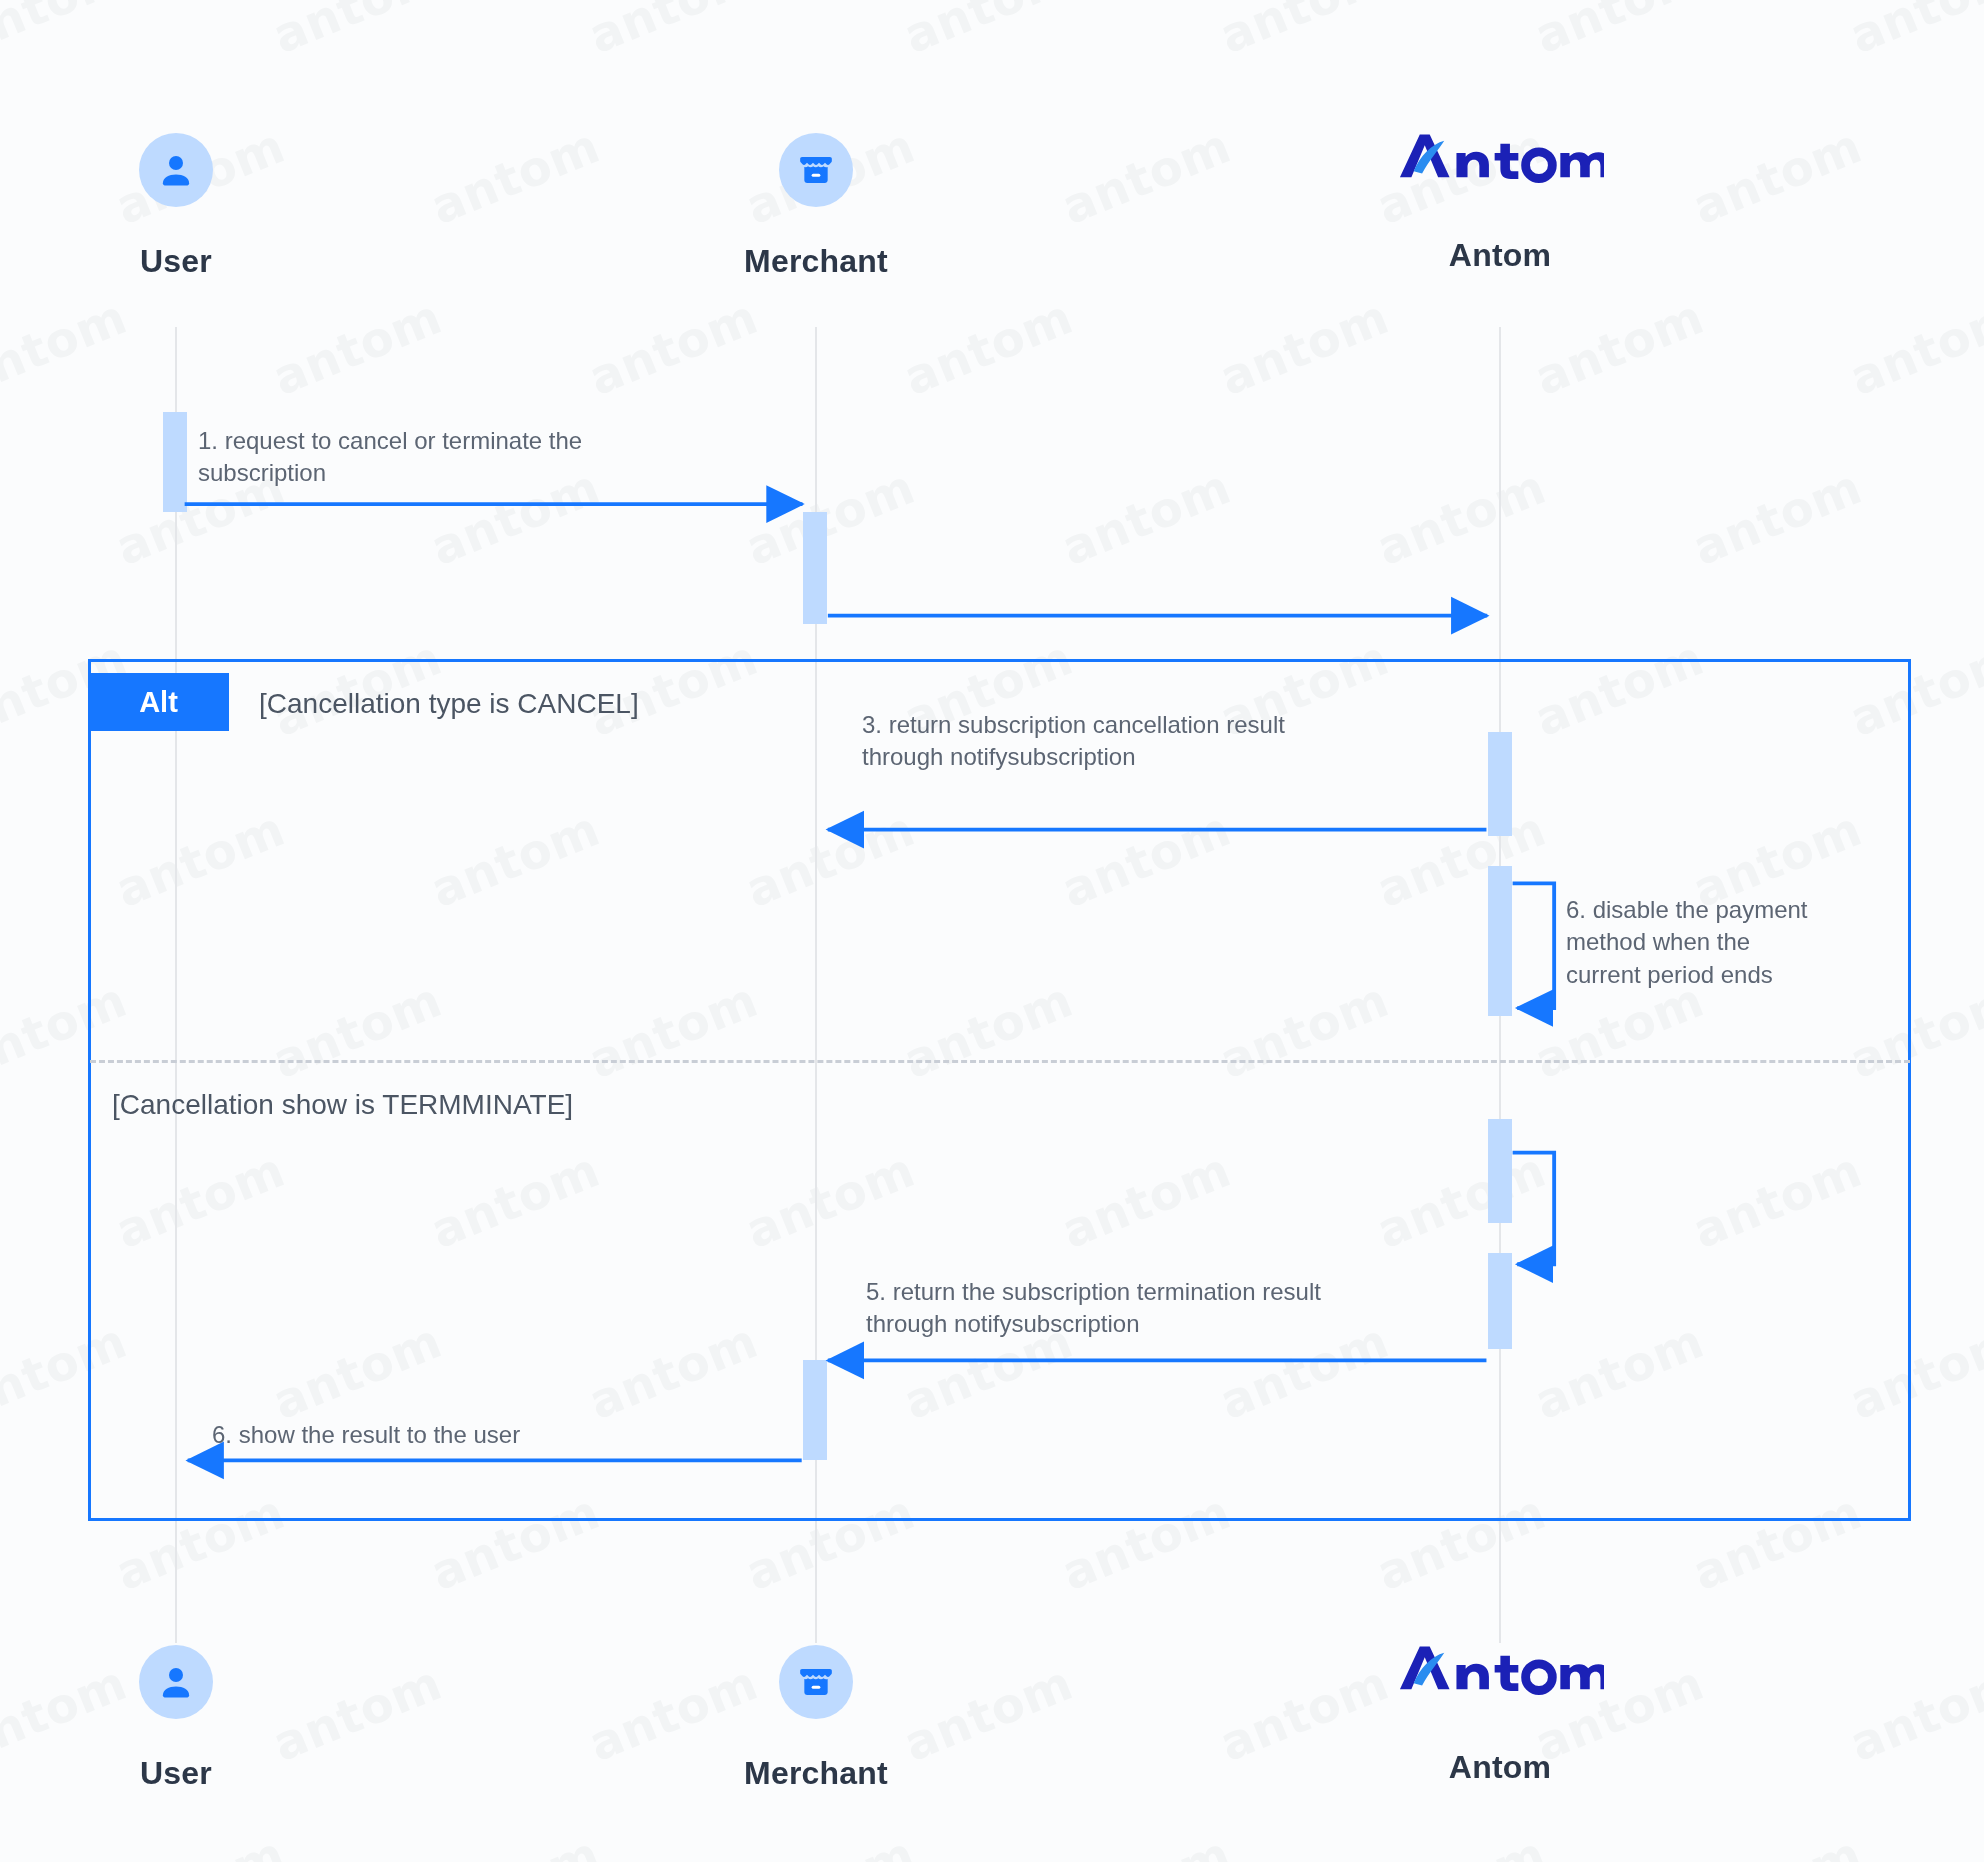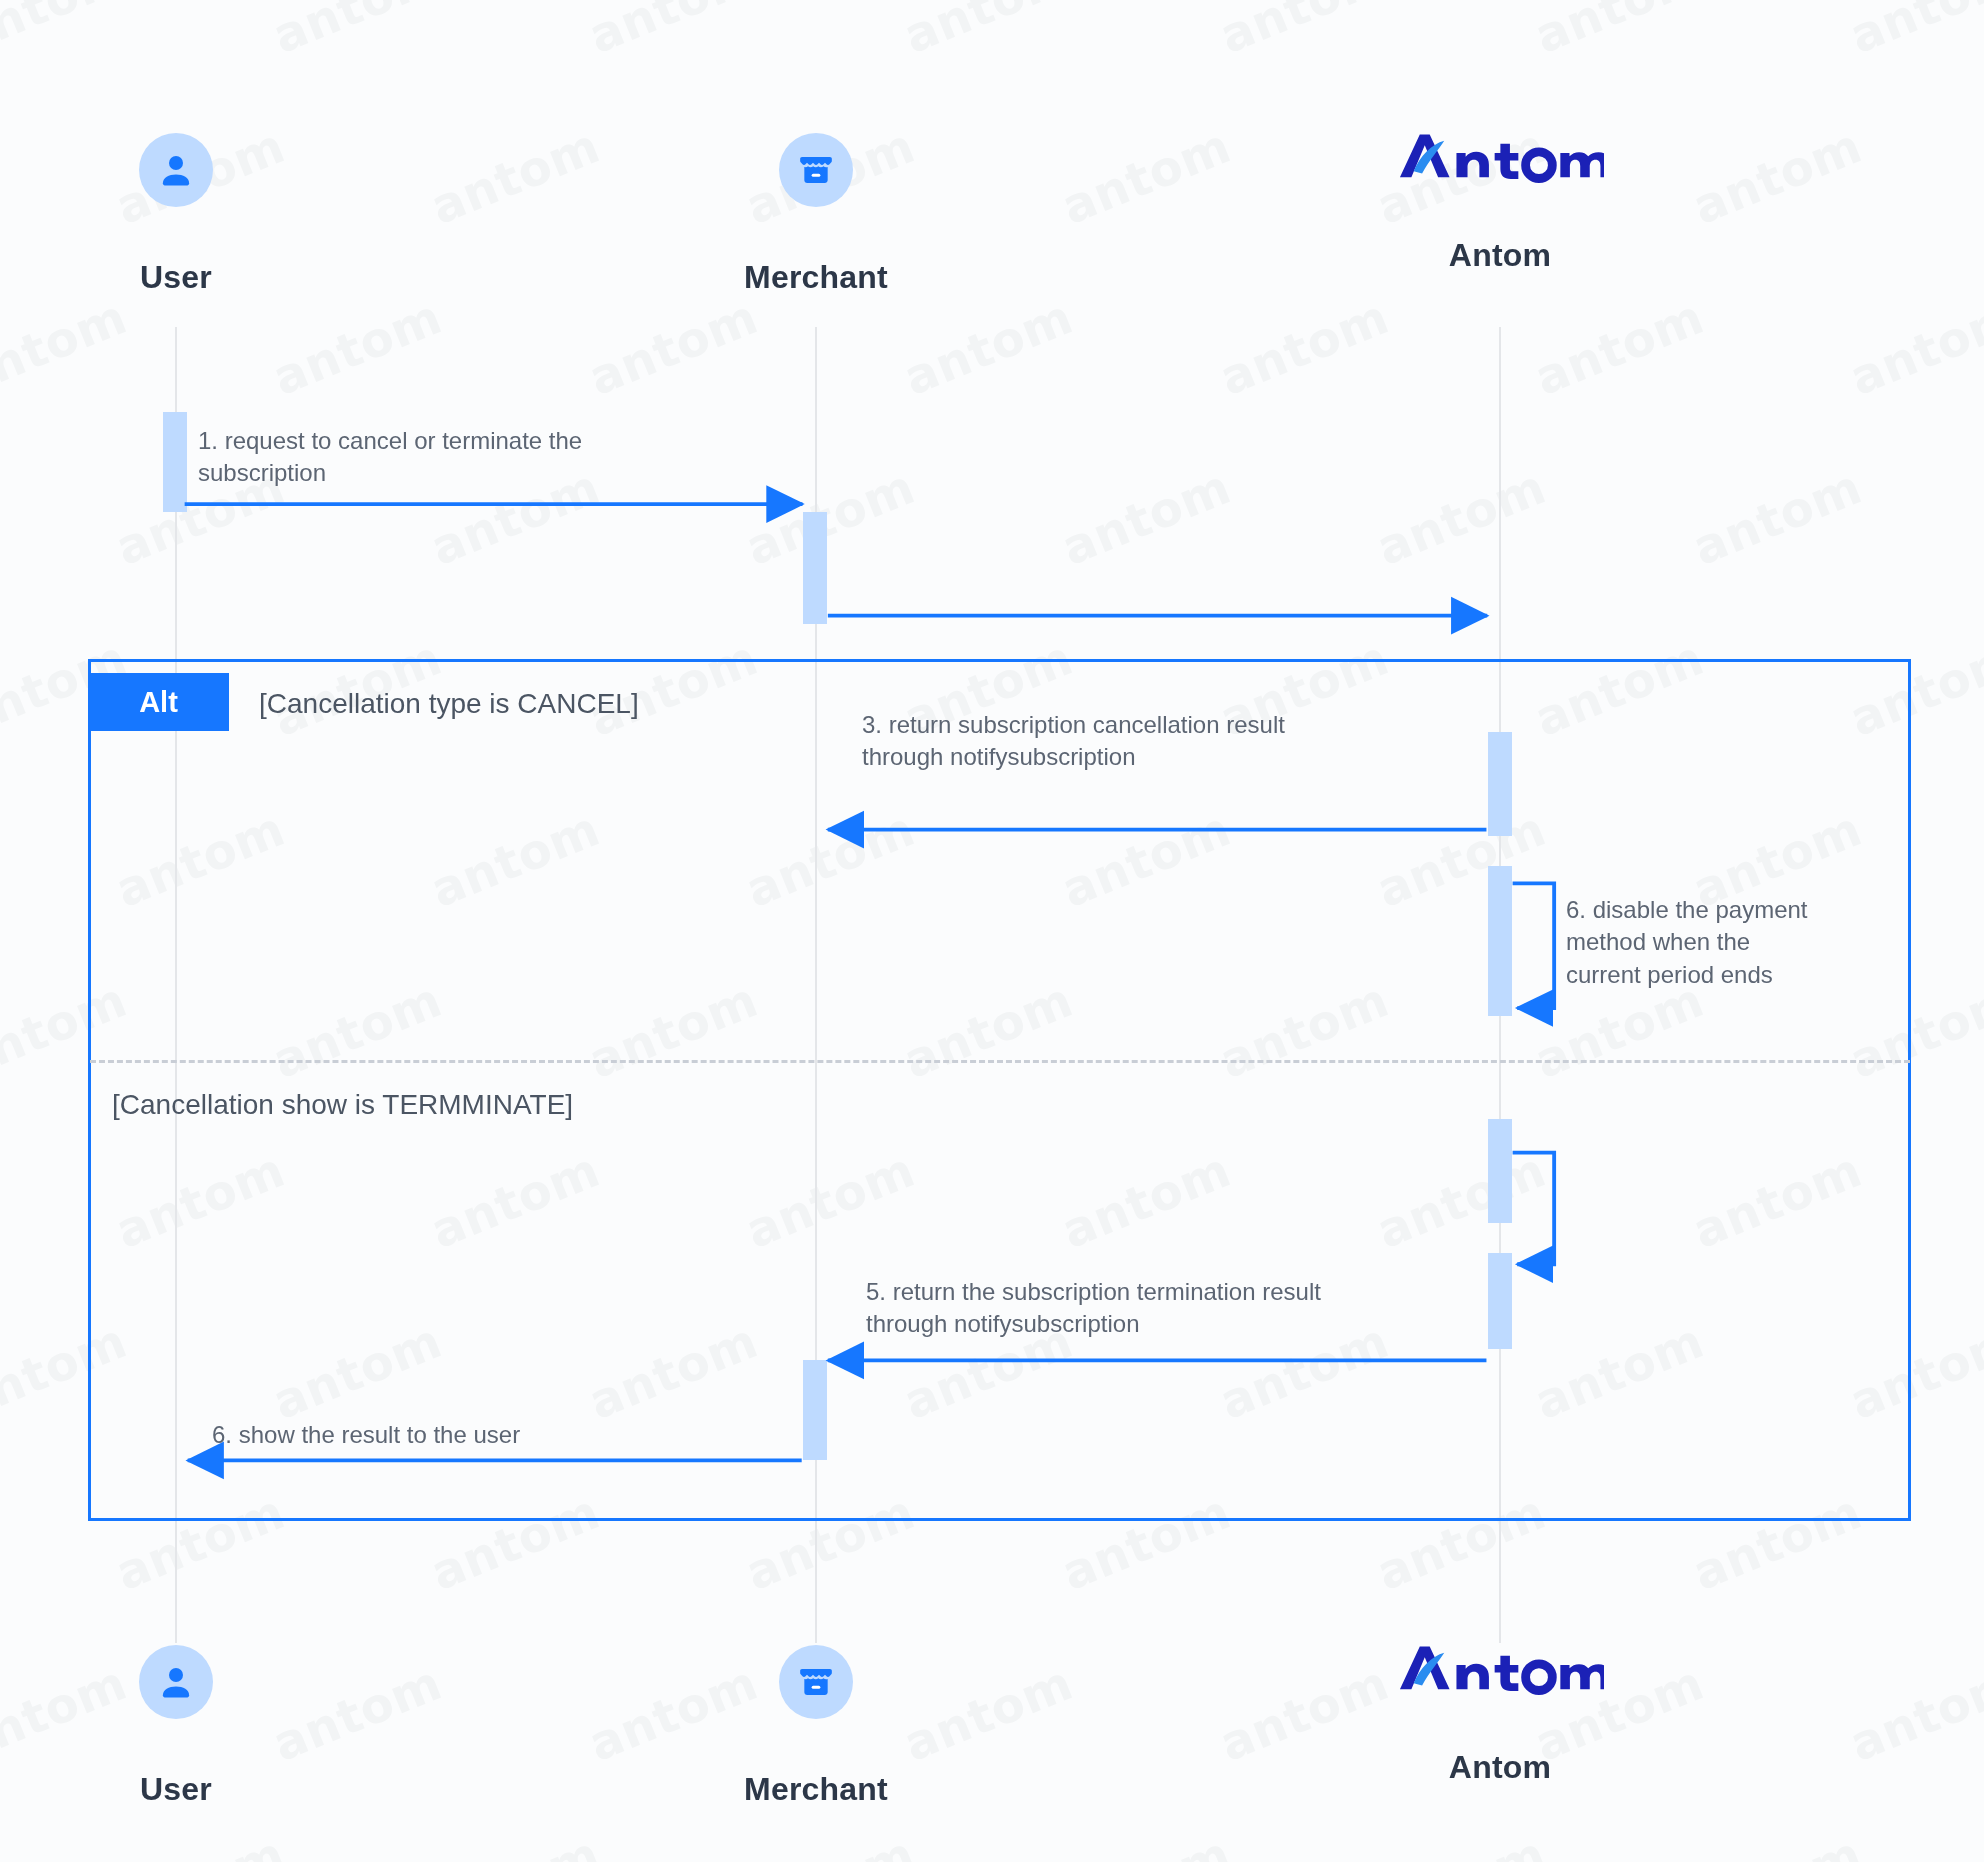--- a/index.html
+++ b/index.html
@@ -44,21 +44,21 @@
   .p-icon-wrap {
     display: flex; align-items: center; justify-content: center;
     height: 85px;
   }
   .p-circle {
     width: 74px; height: 74px; border-radius: 50%;
     background: #bedaff;
     display: flex; align-items: center; justify-content: center;
   }
   .p-label {
-    margin-top: 47px;
+    margin-top: 31px;
     font-size: 32px;
     font-weight: 700;
     color: #2c3748;
     letter-spacing: 0.2px;
   }
   .antom-logo { display: flex; align-items: center; justify-content: center; height: 85px; }
 
   
   .lifeline {
     position: absolute;

